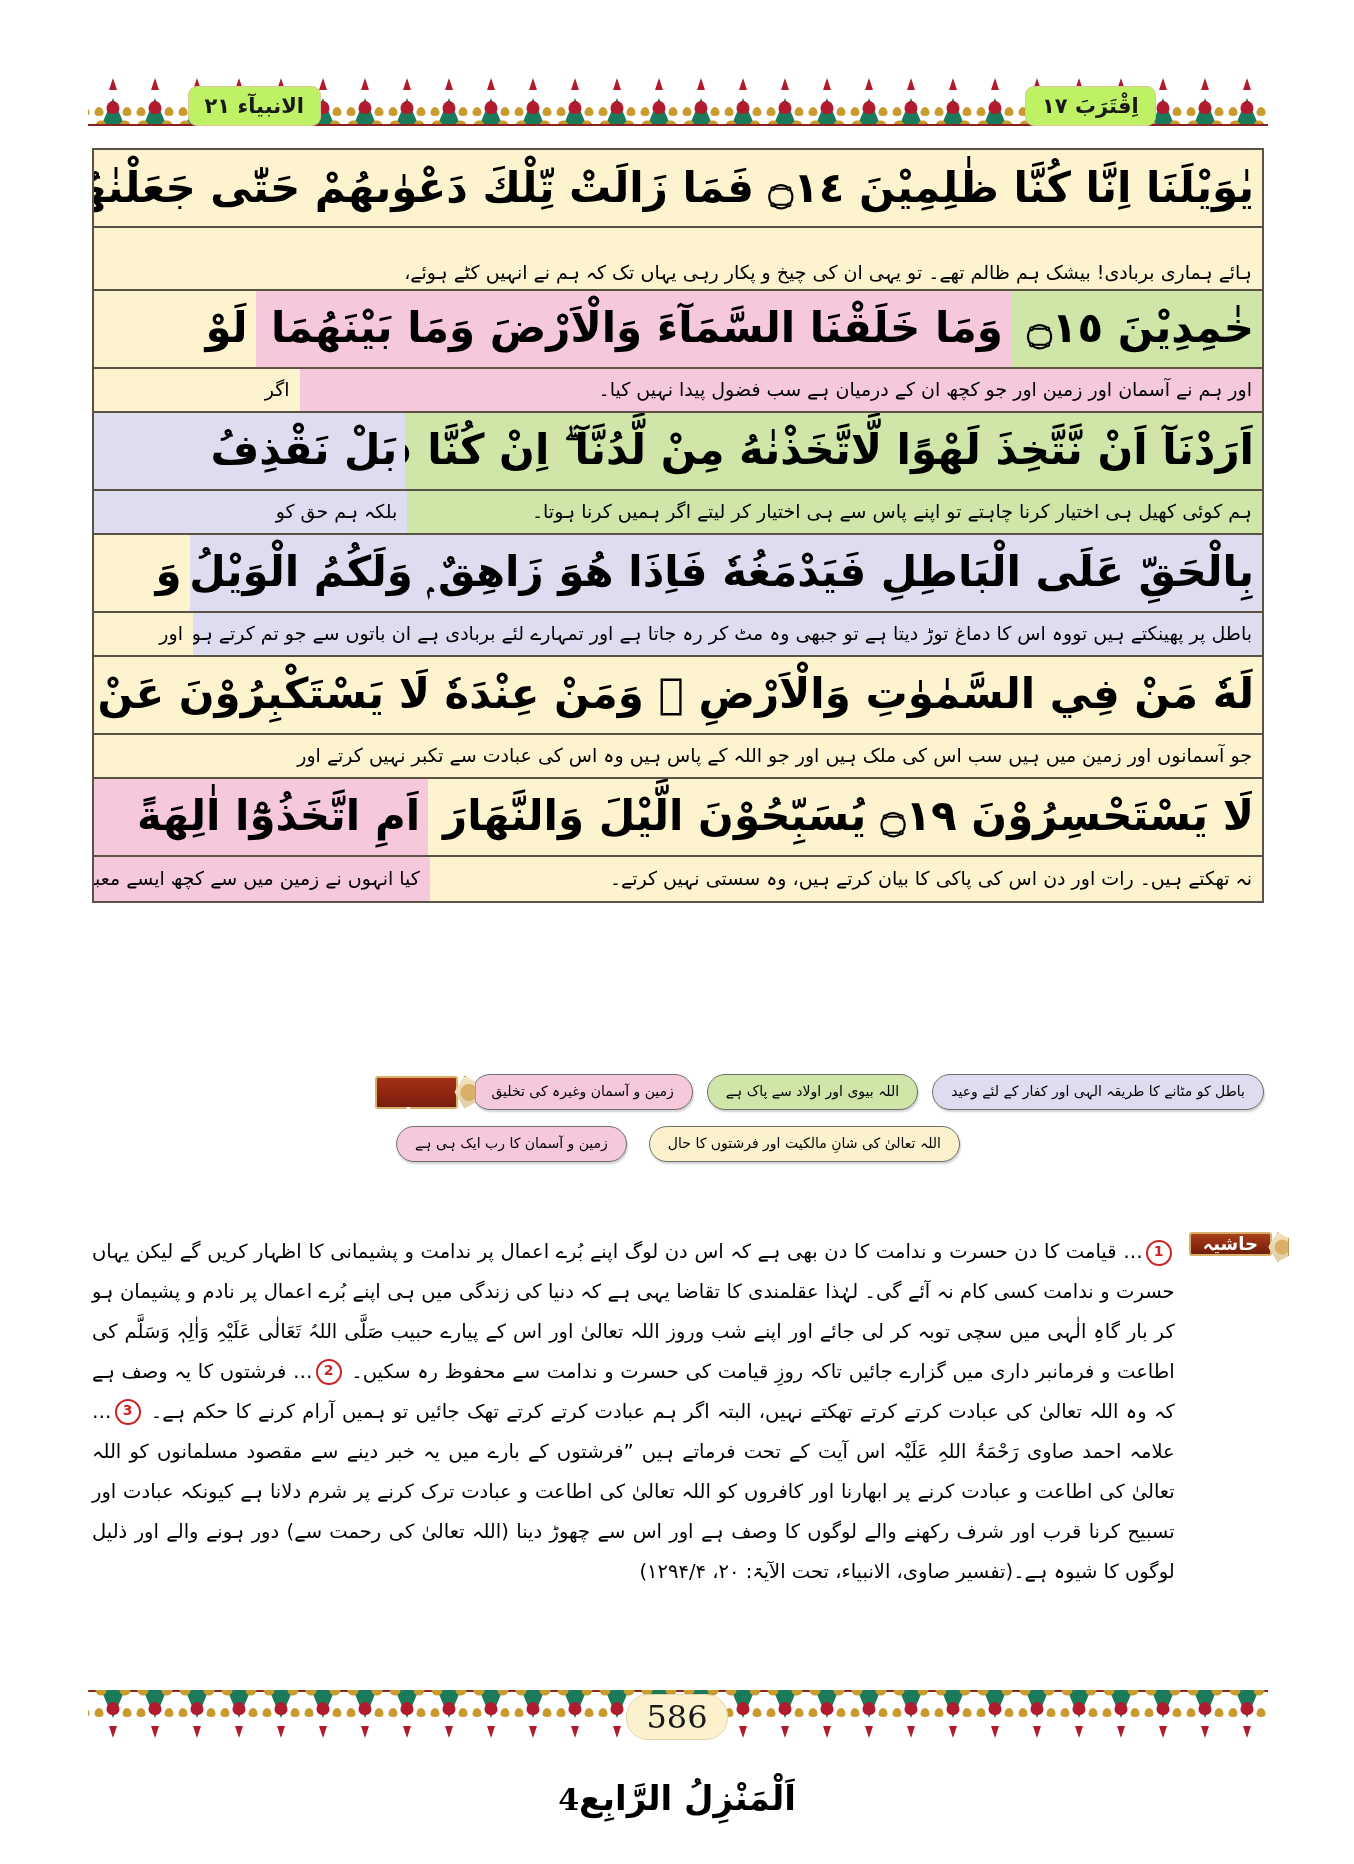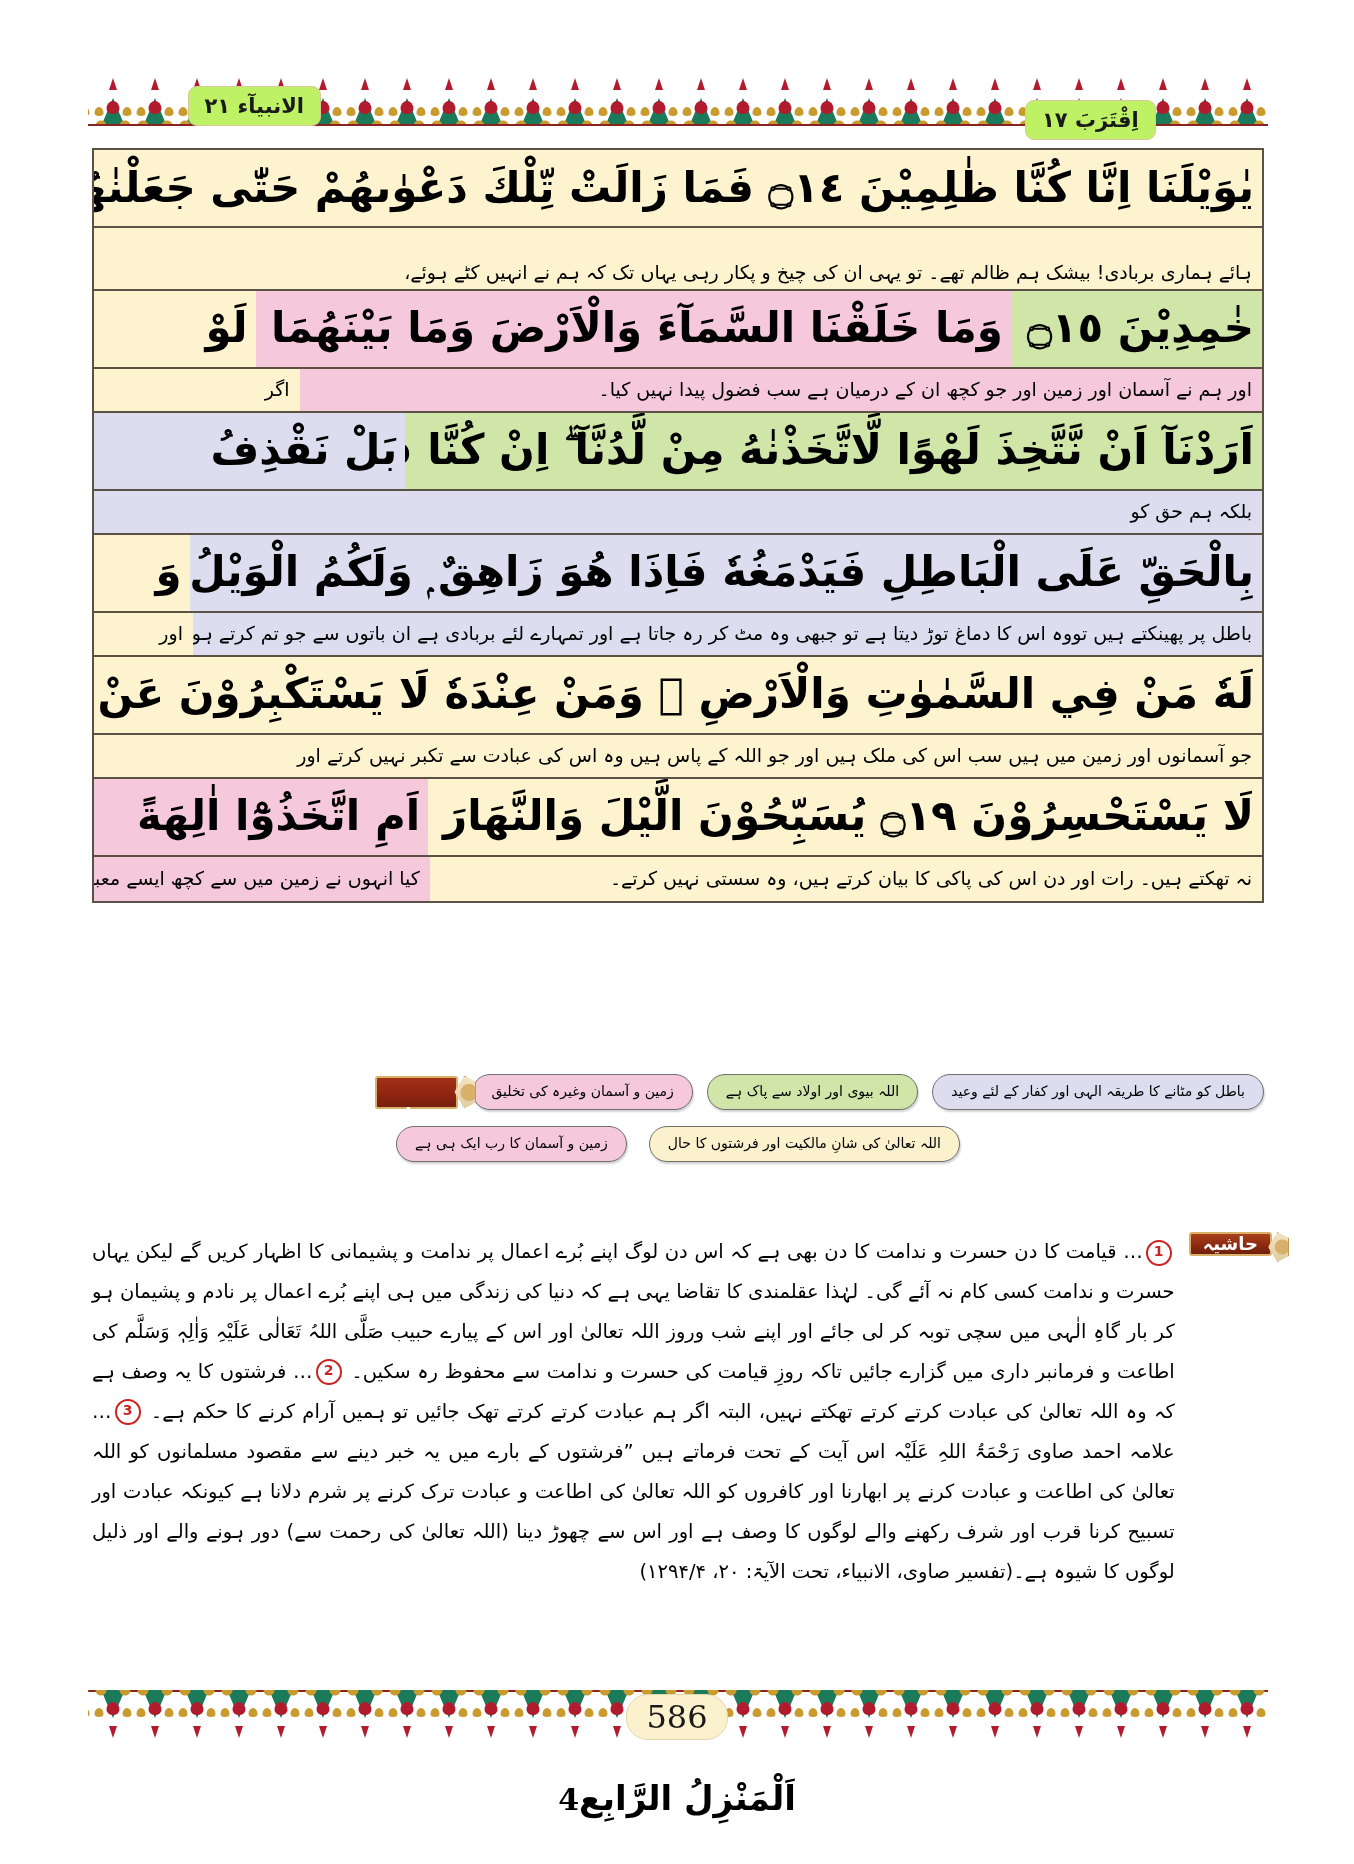--- a/index.html
+++ b/index.html
@@ -136,21 +136,21 @@
   }
   .cartouche-text {
     font-family: "DejaVu Sans", "Liberation Sans", sans-serif;
     font-size: 21px;
     font-weight: bold;
     color: #1a1a1a;
     white-space: nowrap;
     line-height: 1;
   }
   #surah-cartouche { top: 86px; right: 1033px; }
-  #para-cartouche { top: 86px; left: 1025px; margin-top: 14px; }
+  #para-cartouche { top: 86px; left: 1025px; }
 
   .page-number-box {
     position: absolute;
     top: 1694px;
     left: 50%;
     transform: translateX(-50%);
     width: 100px;
     height: 44px;
     background: #fbf1cd;
     border: 1px solid #e3d6ab;
@@ -540,20 +540,21 @@
       </div>
       <div class="trans-row">
         <div class="seg seg-ur bg-pink" style="flex: 66 1 0px;">اور ہم نے آسمان اور زمین اور جو کچھ ان کے درمیان ہے سب فضول پیدا نہیں کیا۔</div>
         <div class="seg seg-ur bg-cream" style="flex: 13 1 0px;">اگر</div>
       </div>
       <div class="ayah-row">
         <div class="seg seg-ar bg-green" style="flex: 74 1 0px;">اَرَدْنَآ اَنْ نَّتَّخِذَ لَهْوًا لَّاتَّخَذْنٰهُ مِنْ لَّدُنَّآ ۖ اِنْ كُنَّا فٰعِلِيْنَ ۝١٧</div>
         <div class="seg seg-ar bg-lilac" style="flex: 26 1 0px;">بَلْ نَقْذِفُ</div>
       </div>
       <div class="trans-row">
+        <div class="seg seg-ur bg-green" style="flex: 74 1 0px;">ہم کوئی کھیل ہی اختیار کرنا چاہتے تو اپنے پاس سے ہی اختیار کر لیتے اگر ہمیں کرنا ہوتا۔</div>
         <div class="seg seg-ur bg-lilac" style="flex: 26 1 0px;">بلکہ ہم حق کو</div>
       </div>
       <div class="ayah-row">
         <div class="seg seg-ar bg-lilac" style="flex: 93 1 0px;">بِالْحَقِّ عَلَى الْبَاطِلِ فَيَدْمَغُهٗ فَاِذَا هُوَ زَاهِقٌ ۭ وَلَكُمُ الْوَيْلُ مِمَّا تَصِفُوْنَ ۝١٨</div>
         <div class="seg seg-ar bg-cream" style="flex: 7 1 0px;">وَ</div>
       </div>
       <div class="trans-row">
         <div class="seg seg-ur bg-lilac" style="flex: 93 1 0px;">باطل پر پھینکتے ہیں تووہ اس کا دماغ توڑ دیتا ہے تو جبھی وہ مٹ کر رہ جاتا ہے اور تمہارے لئے بربادی ہے ان باتوں سے جو تم کرتے ہو۔</div>
         <div class="seg seg-ur bg-cream" style="flex: 7 1 0px;">اور</div>
       </div>

